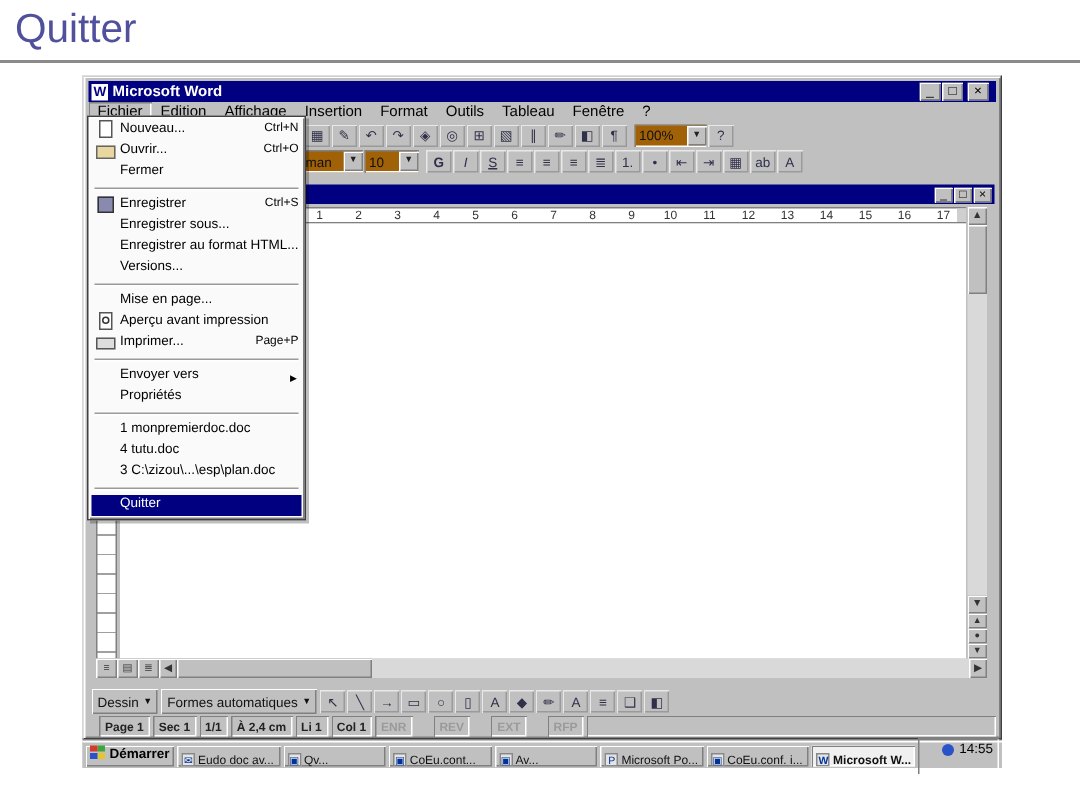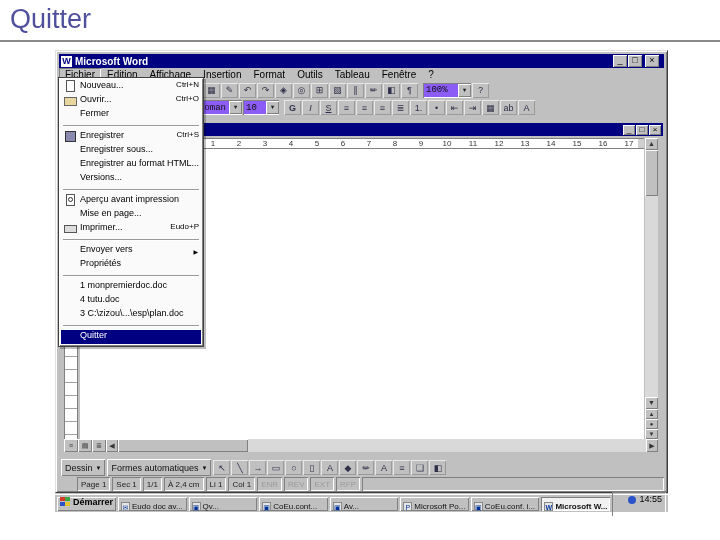--- a/index.html
+++ b/index.html
@@ -39,22 +39,22 @@
   .toolbar{position:absolute;display:flex;align-items:center;gap:1px;}
   .tb1{left:3px;top:30px;right:3px;height:18px;}
   .tb2{left:3px;top:48px;right:3px;height:17px;}
   .tbtn{width:17px;height:15px;flex:none;display:flex;align-items:center;justify-content:center;
     font-size:9px;color:#30304a;box-shadow:inset 1px 1px 0 #e8e8e8, inset -1px -1px 0 #9a9a9a;}
   .tbtn .glyph{pointer-events:none;}
   .fmt-bold{font-weight:bold;}
   .fmt-italic{font-style:italic;}
   .fmt-underline{text-decoration:underline;}
 
-  .dd{height:15px;background:#8b5cf6;box-shadow:inset 1px 1px 0 #808080, inset -1px -1px 0 #ffffff;
-    display:flex;align-items:center;font-size:9px;padding-left:3px;box-sizing:border-box;color:#111;flex:none;font-family:Liberation Mono, monospace;}
+  .dd{height:15px;background:#a16207;box-shadow:inset 1px 1px 0 #808080, inset -1px -1px 0 #ffffff;
+    display:flex;align-items:center;font-size:9px;padding-left:3px;box-sizing:border-box;color:#111;flex:none;}
   .dd .dd-arrow{margin-left:auto;width:13px;height:13px;background:#c0c0c0;
     box-shadow:inset 1px 1px 0 #ffffff, inset -1px -1px 0 #808080;
     font-size:6px;line-height:13px;text-align:center;color:#222;}
   .dd-style{width:82px;}
   .dd-font{width:100px;}
   .dd-size{width:36px;}
   .dd-zoom{width:48px;margin-left:4px;}
 
   
   .file-menu{position:absolute;left:2px;top:26px;width:146px;z-index:30;background:#fafafa;
@@ -110,22 +110,22 @@
   .h-thumb{position:absolute;left:0;top:0;height:13px;width:130px;background:#c0c0c0;
     box-shadow:inset 1px 1px 0 #ffffff, inset -1px -1px 0 #808080;}
 
   
   .draw-bar{position:absolute;left:3px;top:408px;right:3px;height:17px;display:flex;align-items:center;gap:2px;
     font-size:9px;padding:0 2px;}
   .draw-label-btn{height:17px;display:flex;align-items:center;gap:3px;padding:0 4px;flex:none;color:#111;}
   .draw-label-btn .dd-arrow2{font-size:6px;}
 
   
-  .status-bar{position:absolute;left:21px;top:426px;right:3px;height:14px;display:flex;gap:2px;font-size:8px;
-    align-items:stretch;}
+  .status-bar{position:absolute;left:10px;top:426px;right:3px;height:14px;display:flex;gap:2px;font-size:8px;
+    align-items:stretch;font-weight:bold;}
   .scell{box-shadow:inset 1px 1px 0 #808080, inset -1px -1px 0 #ffffff;
     padding:0 4px;display:flex;align-items:center;white-space:nowrap;color:#222;}
   .scell.dim{color:#9a9a9a;}
   .sfill{flex:1;box-shadow:inset 1px 1px 0 #808080, inset -1px -1px 0 #ffffff;}
 
   
   .taskbar{position:absolute;left:0;top:444px;width:613px;height:18px;background:#c0c0c0;
     border-top:1px solid #ffffff;display:flex;align-items:center;gap:2px;padding:1px 2px;box-sizing:border-box;}
   .start-btn{height:14px;display:flex;gap:3px;padding:0 3px;font-weight:bold;font-size:9px;flex:none;}
   .win-flag{width:10px;height:9px;flex:none;background:
@@ -402,21 +402,21 @@
       <div class="status-bar">
         <span style="display:flex;gap:2px;">
 
         <span class="scell">Page 1</span>
             <span class="scell">Sec 1</span>
             <span class="scell">1/1</span>
             <span class="scell">À 2,4 cm</span>
             <span class="scell">Li 1</span>
             <span class="scell">Col 1</span>
           </span>
-        <span style="display:flex;gap:2px;">
+        <span style="display:flex;gap:14px;">
 
         <span class="scell dim">ENR</span>
             <span class="scell dim">REV</span>
             <span class="scell dim">EXT</span>
             <span class="scell dim">RFP</span>
           </span>
         <span class="sfill"></span>
       </div>
 
       <div class="file-menu">
@@ -452,33 +452,33 @@
             <span class="mi-label">Enregistrer au format HTML...</span>
 
           </div>
           <div class="menu-item">
             <span class="mi-icon"></span>
             <span class="mi-label">Versions...</span>
 
           </div>
           <div class="menu-sep"></div>
           <div class="menu-item">
+            <span class="mi-icon"></span>
+            <span class="mi-label">Mise en page...</span>
+
+          </div>
+          <div class="menu-item">
             <span class="mi-icon icon-preview"></span>
             <span class="mi-label">Aperçu avant impression</span>
 
           </div>
           <div class="menu-item">
-            <span class="mi-icon"></span>
-            <span class="mi-label">Mise en page...</span>
-
-          </div>
-          <div class="menu-item">
             <span class="mi-icon icon-print"></span>
             <span class="mi-label">Imprimer...</span>
-            <span class="mi-shortcut">Eudo+P</span>
+            <span class="mi-shortcut">Page+P</span>
           </div>
           <div class="menu-sep"></div>
           <div class="menu-item has-submenu">
             <span class="mi-icon"></span>
             <span class="mi-label">Envoyer vers</span>
 
           </div>
           <div class="menu-item">
             <span class="mi-icon"></span>
             <span class="mi-label">Propriétés</span>

